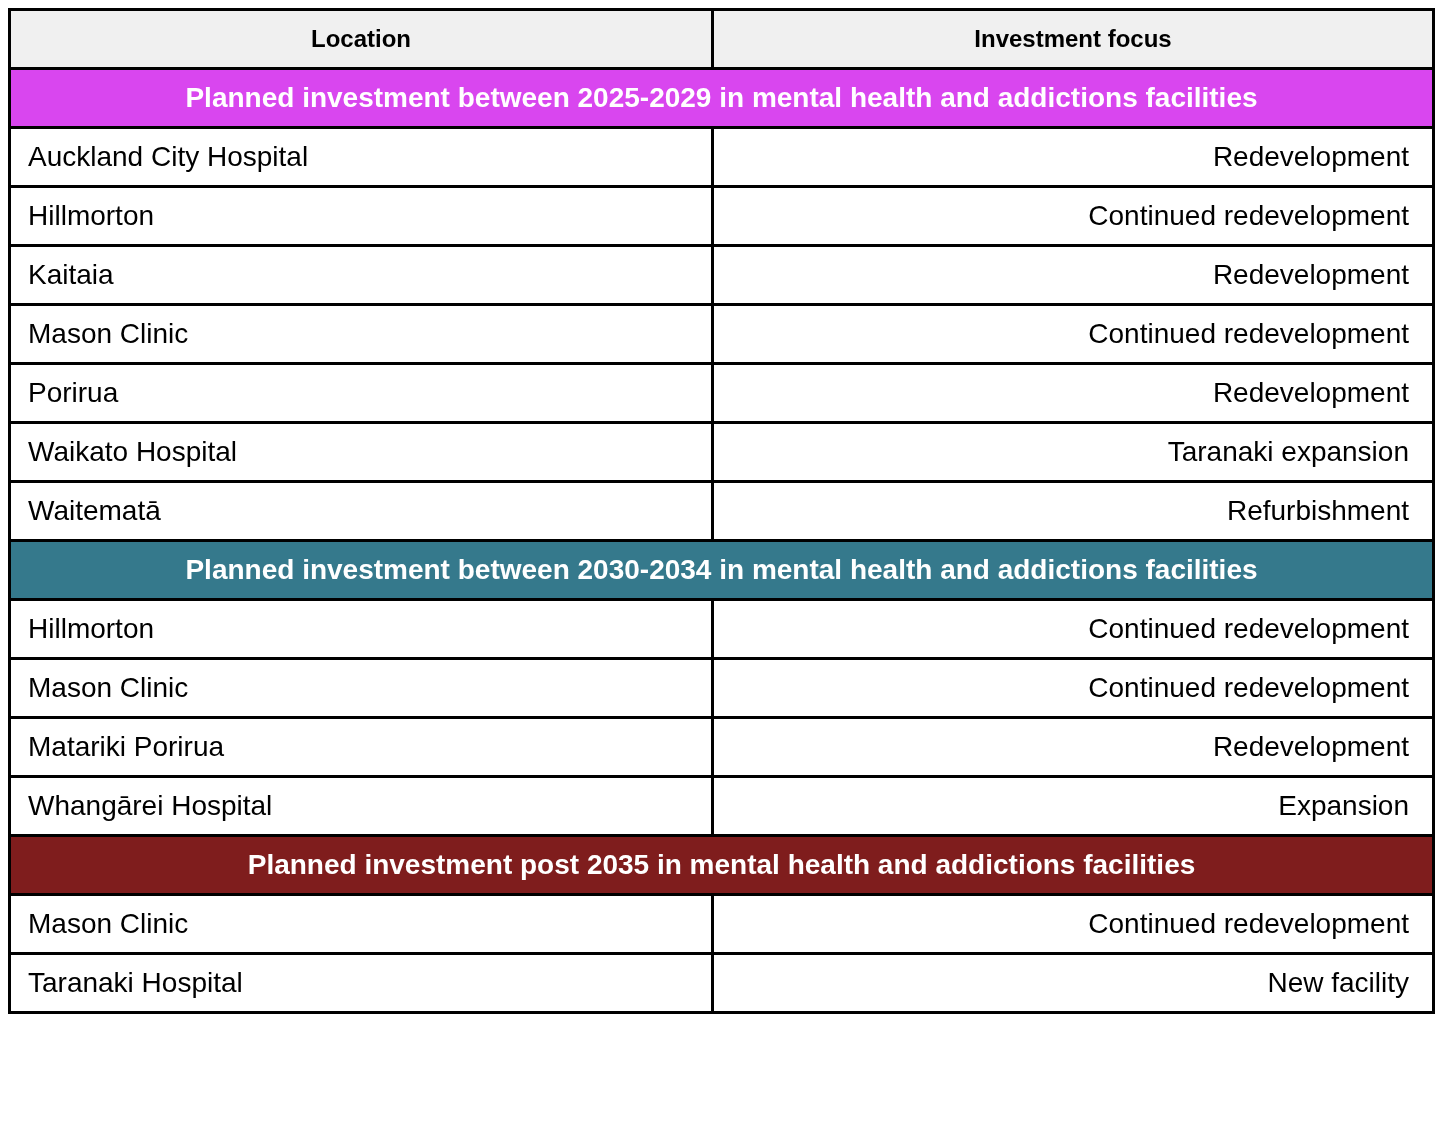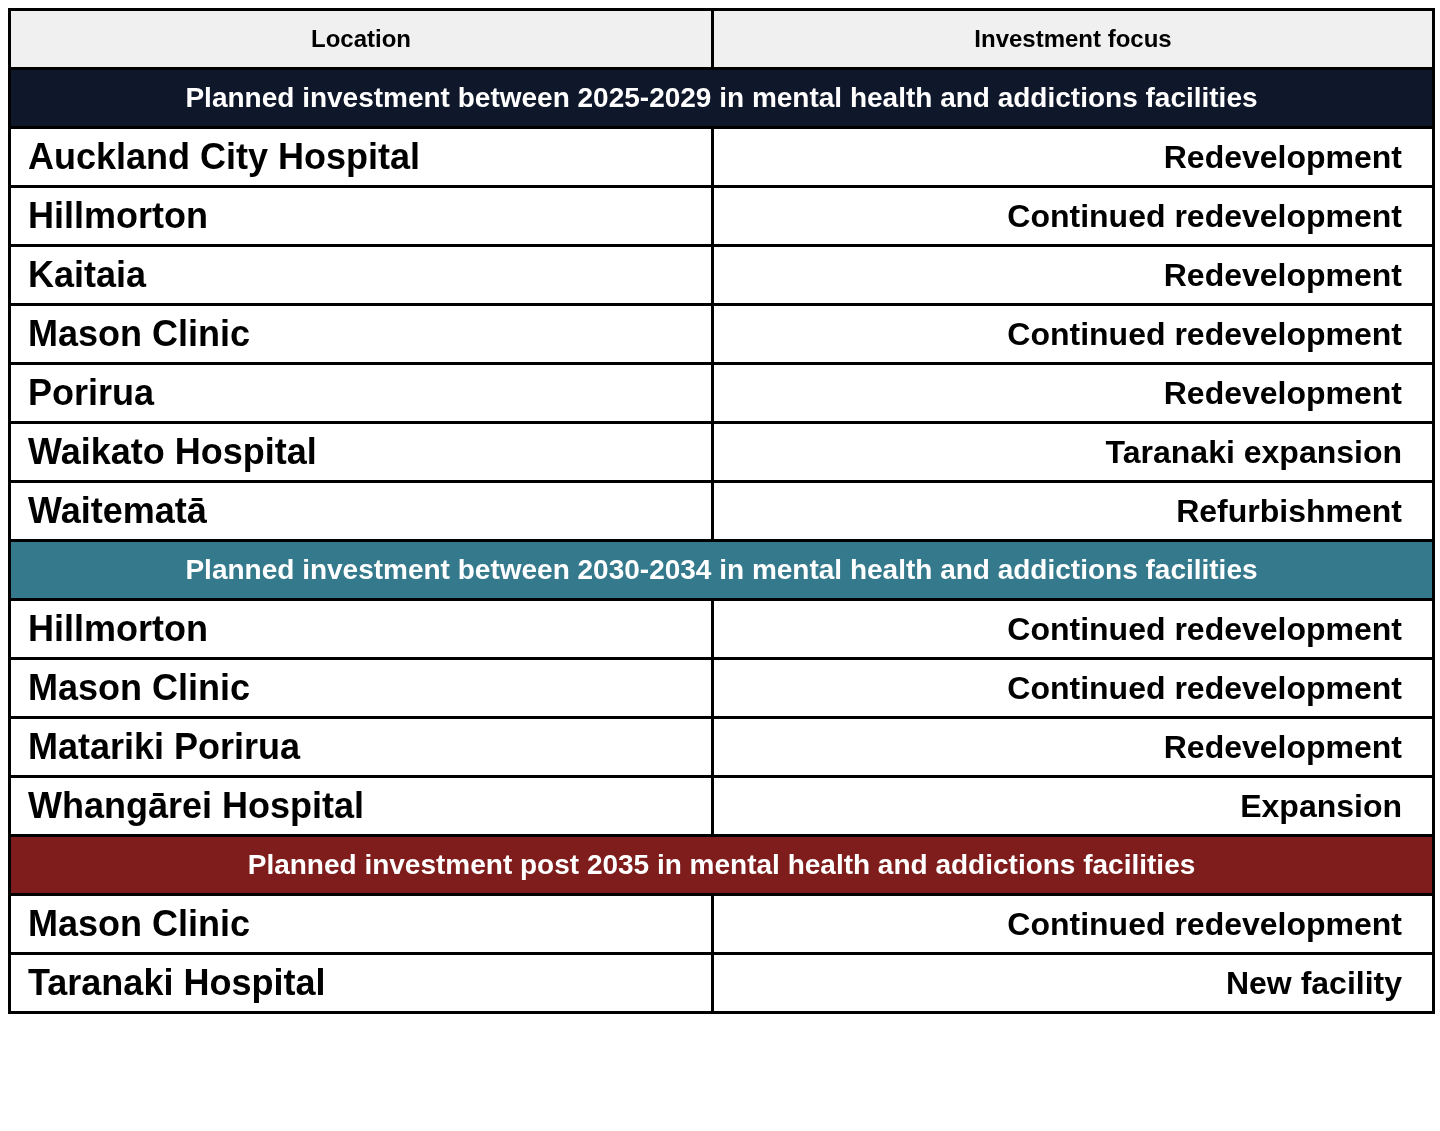--- a/index.html
+++ b/index.html
@@ -42,52 +42,52 @@
     color: #000000;
   }
   td.section-header {
     color: #ffffff;
     font-size: 28px;
     font-weight: bold;
     text-align: center;
     height: 57px;
   }
   td.loc-cell {
-    font-size: 36px;
-    font-weight: bold;
+    font-size: 28px;
+    font-weight: normal;
     text-align: left;
     padding-left: 17px;
     background: #ffffff;
   }
   td.focus-cell {
-    font-size: 32px;
-    font-weight: bold;
+    font-size: 28px;
+    font-weight: normal;
     text-align: right;
-    padding-right: 30px;
+    padding-right: 23px;
     background: #ffffff;
   }
 </style>
 </head>
 <body>
 
 <div class="page">
   <table class="investment-table">
     <colgroup>
       <col class="col-location">
       <col class="col-focus">
     </colgroup>
     <thead>
       <tr>
         <th class="col-header">Location</th>
         <th class="col-header">Investment focus</th>
       </tr>
     </thead>
     <tbody id="table-body">
         <tr>
-          <td colspan="2" class="section-header" style="background: #0f172a;">Planned investment between 2025-2029 in mental health and addictions facilities</td>
+          <td colspan="2" class="section-header" style="background: #d946ef;">Planned investment between 2025-2029 in mental health and addictions facilities</td>
         </tr>
         <tr>
           <td class="loc-cell">Auckland City Hospital</td>
           <td class="focus-cell">Redevelopment</td>
         </tr>
         <tr>
           <td class="loc-cell">Hillmorton</td>
           <td class="focus-cell">Continued redevelopment</td>
         </tr>
         <tr>

